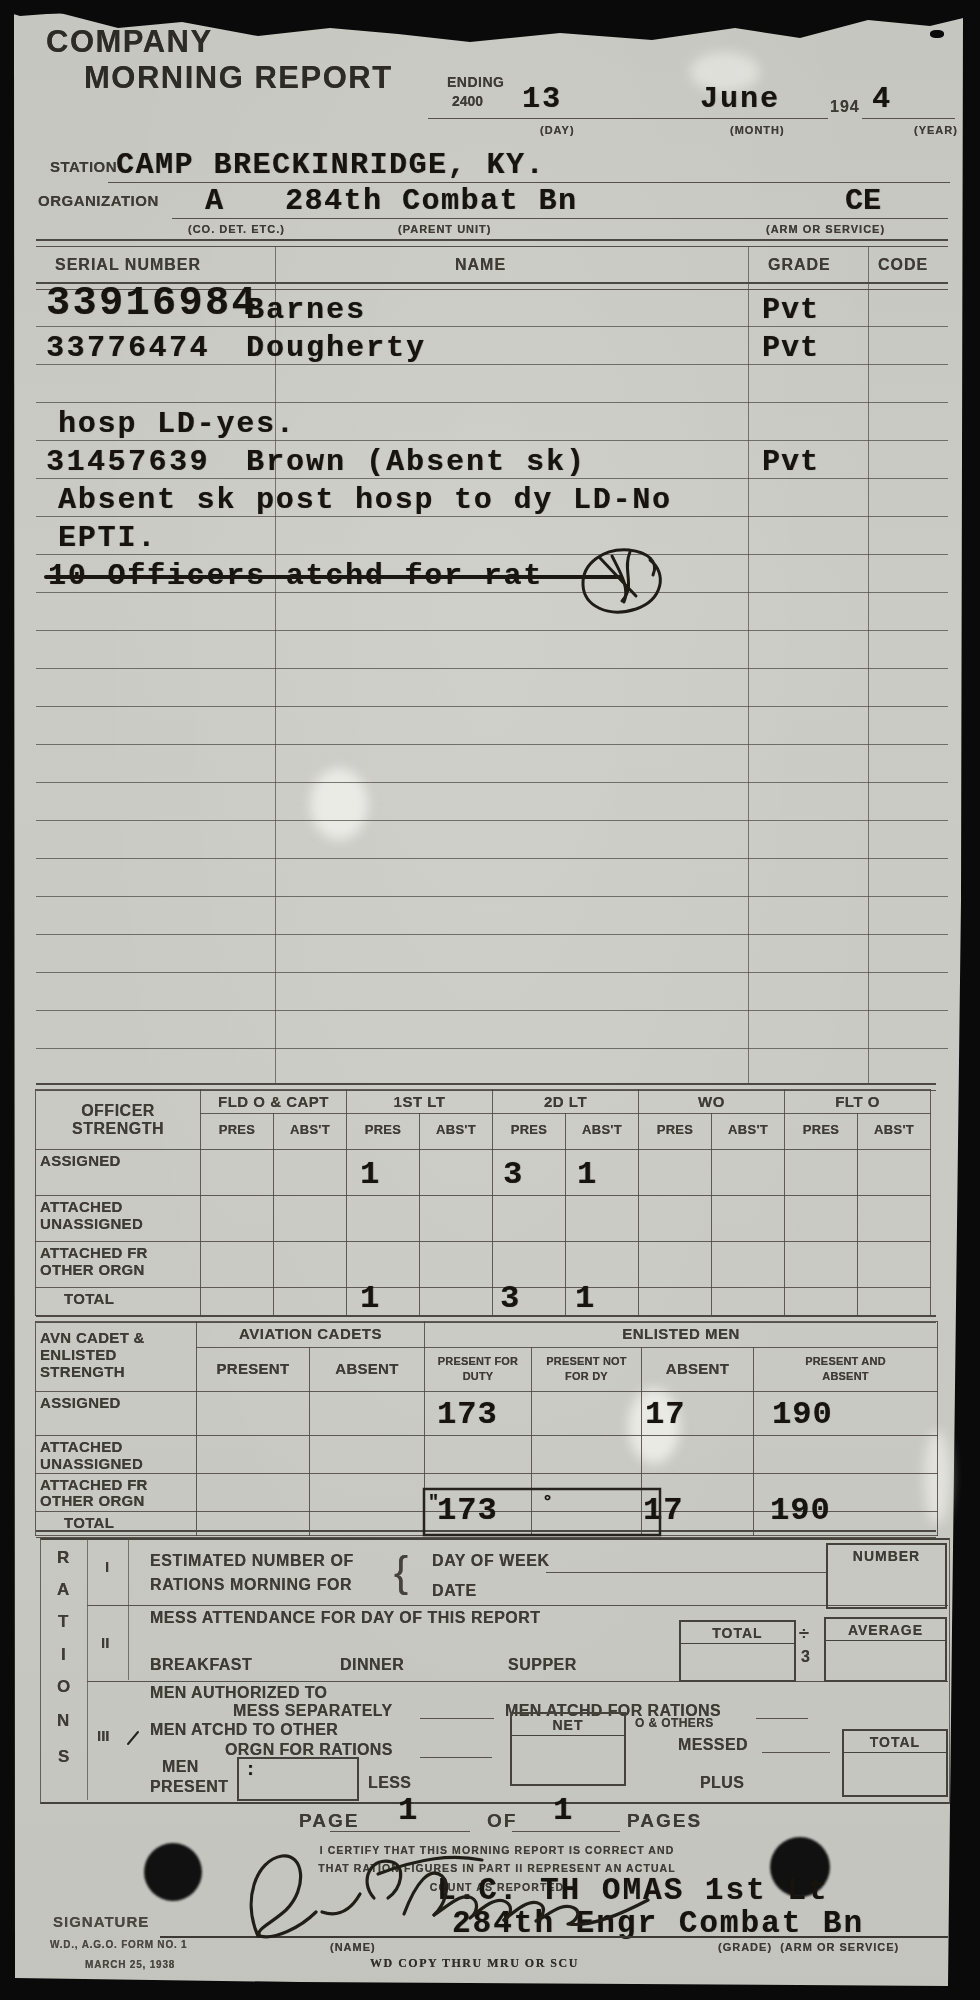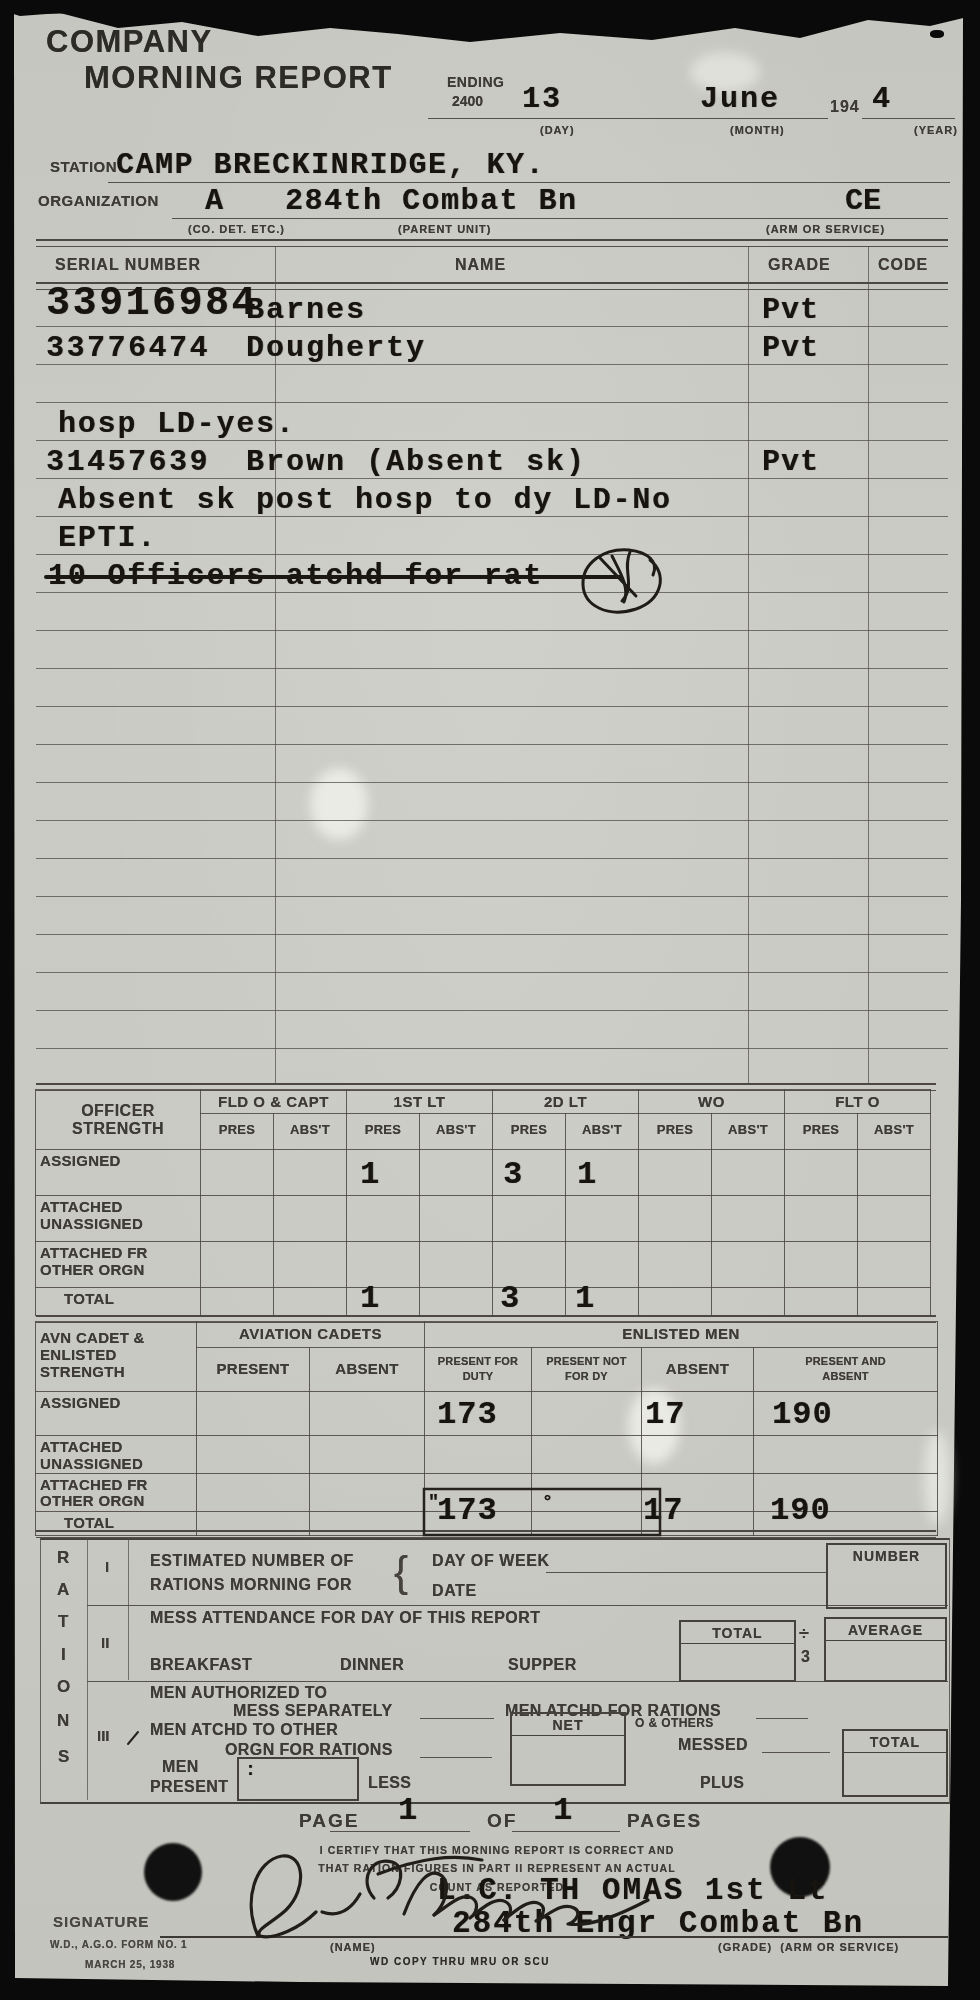--- a/index.html
+++ b/index.html
@@ -354,21 +354,21 @@
 
   <div class="abs type" style="left:437px;top:1873px;font-size:31px;letter-spacing:2px;">L.C. TH OMAS 1st Lt</div>
   <div class="abs type" style="left:452px;top:1906px;font-size:31px;letter-spacing:2px;">284th Engr Combat Bn</div>
 
   <div class="abs print" style="left:53px;top:1913px;font-size:15px;letter-spacing:1px;color:#4a4740;">SIGNATURE</div>
   <div class="abs rule" style="left:160px;top:1936px;width:788px;background:#3c3934;height:2px;"></div>
   <div class="abs print" style="left:330px;top:1941px;font-size:11px;letter-spacing:1px;">(NAME)</div>
   <div class="abs print" style="left:718px;top:1941px;font-size:11px;letter-spacing:1px;white-space:pre;">(GRADE)  (ARM OR SERVICE)</div>
   <div class="abs print" style="left:50px;top:1939px;font-size:10px;letter-spacing:.8px;color:#4a4740;">W.D., A.G.O. FORM NO. 1</div>
   <div class="abs print" style="left:85px;top:1959px;font-size:10px;letter-spacing:.8px;color:#4a4740;">MARCH 25, 1938</div>
-  <div class="abs print" style="left:370px;top:1956px;font-size:10px;letter-spacing:1.5px;color:#2f2c27;">WD COPY THRU MRU OR SCU</div>
+  <div class="abs print" style="left:370px;top:1956px;font-size:12px;letter-spacing:1.5px;color:#2f2c27;font-family:Liberation Serif, serif;">WD COPY THRU MRU OR SCU</div>
 
   <svg class="abs" width="980" height="2000" viewBox="0 0 980 2000" style="left:0;top:0;pointer-events:none;">
 
     <g stroke="#1f1c16" stroke-width="3" fill="none" stroke-linecap="round">
       <path d="M650,560 C668,574 662,600 636,609 C608,618 584,606 583,585 C582,563 604,548 629,550 C648,552 659,562 653,575"></path>
       <path d="M612,556 C620,572 630,588 624,602"></path>
       <path d="M630,552 C622,570 636,586 622,601"></path>
       <path d="M600,558 L636,596"></path>
     </g>
 

